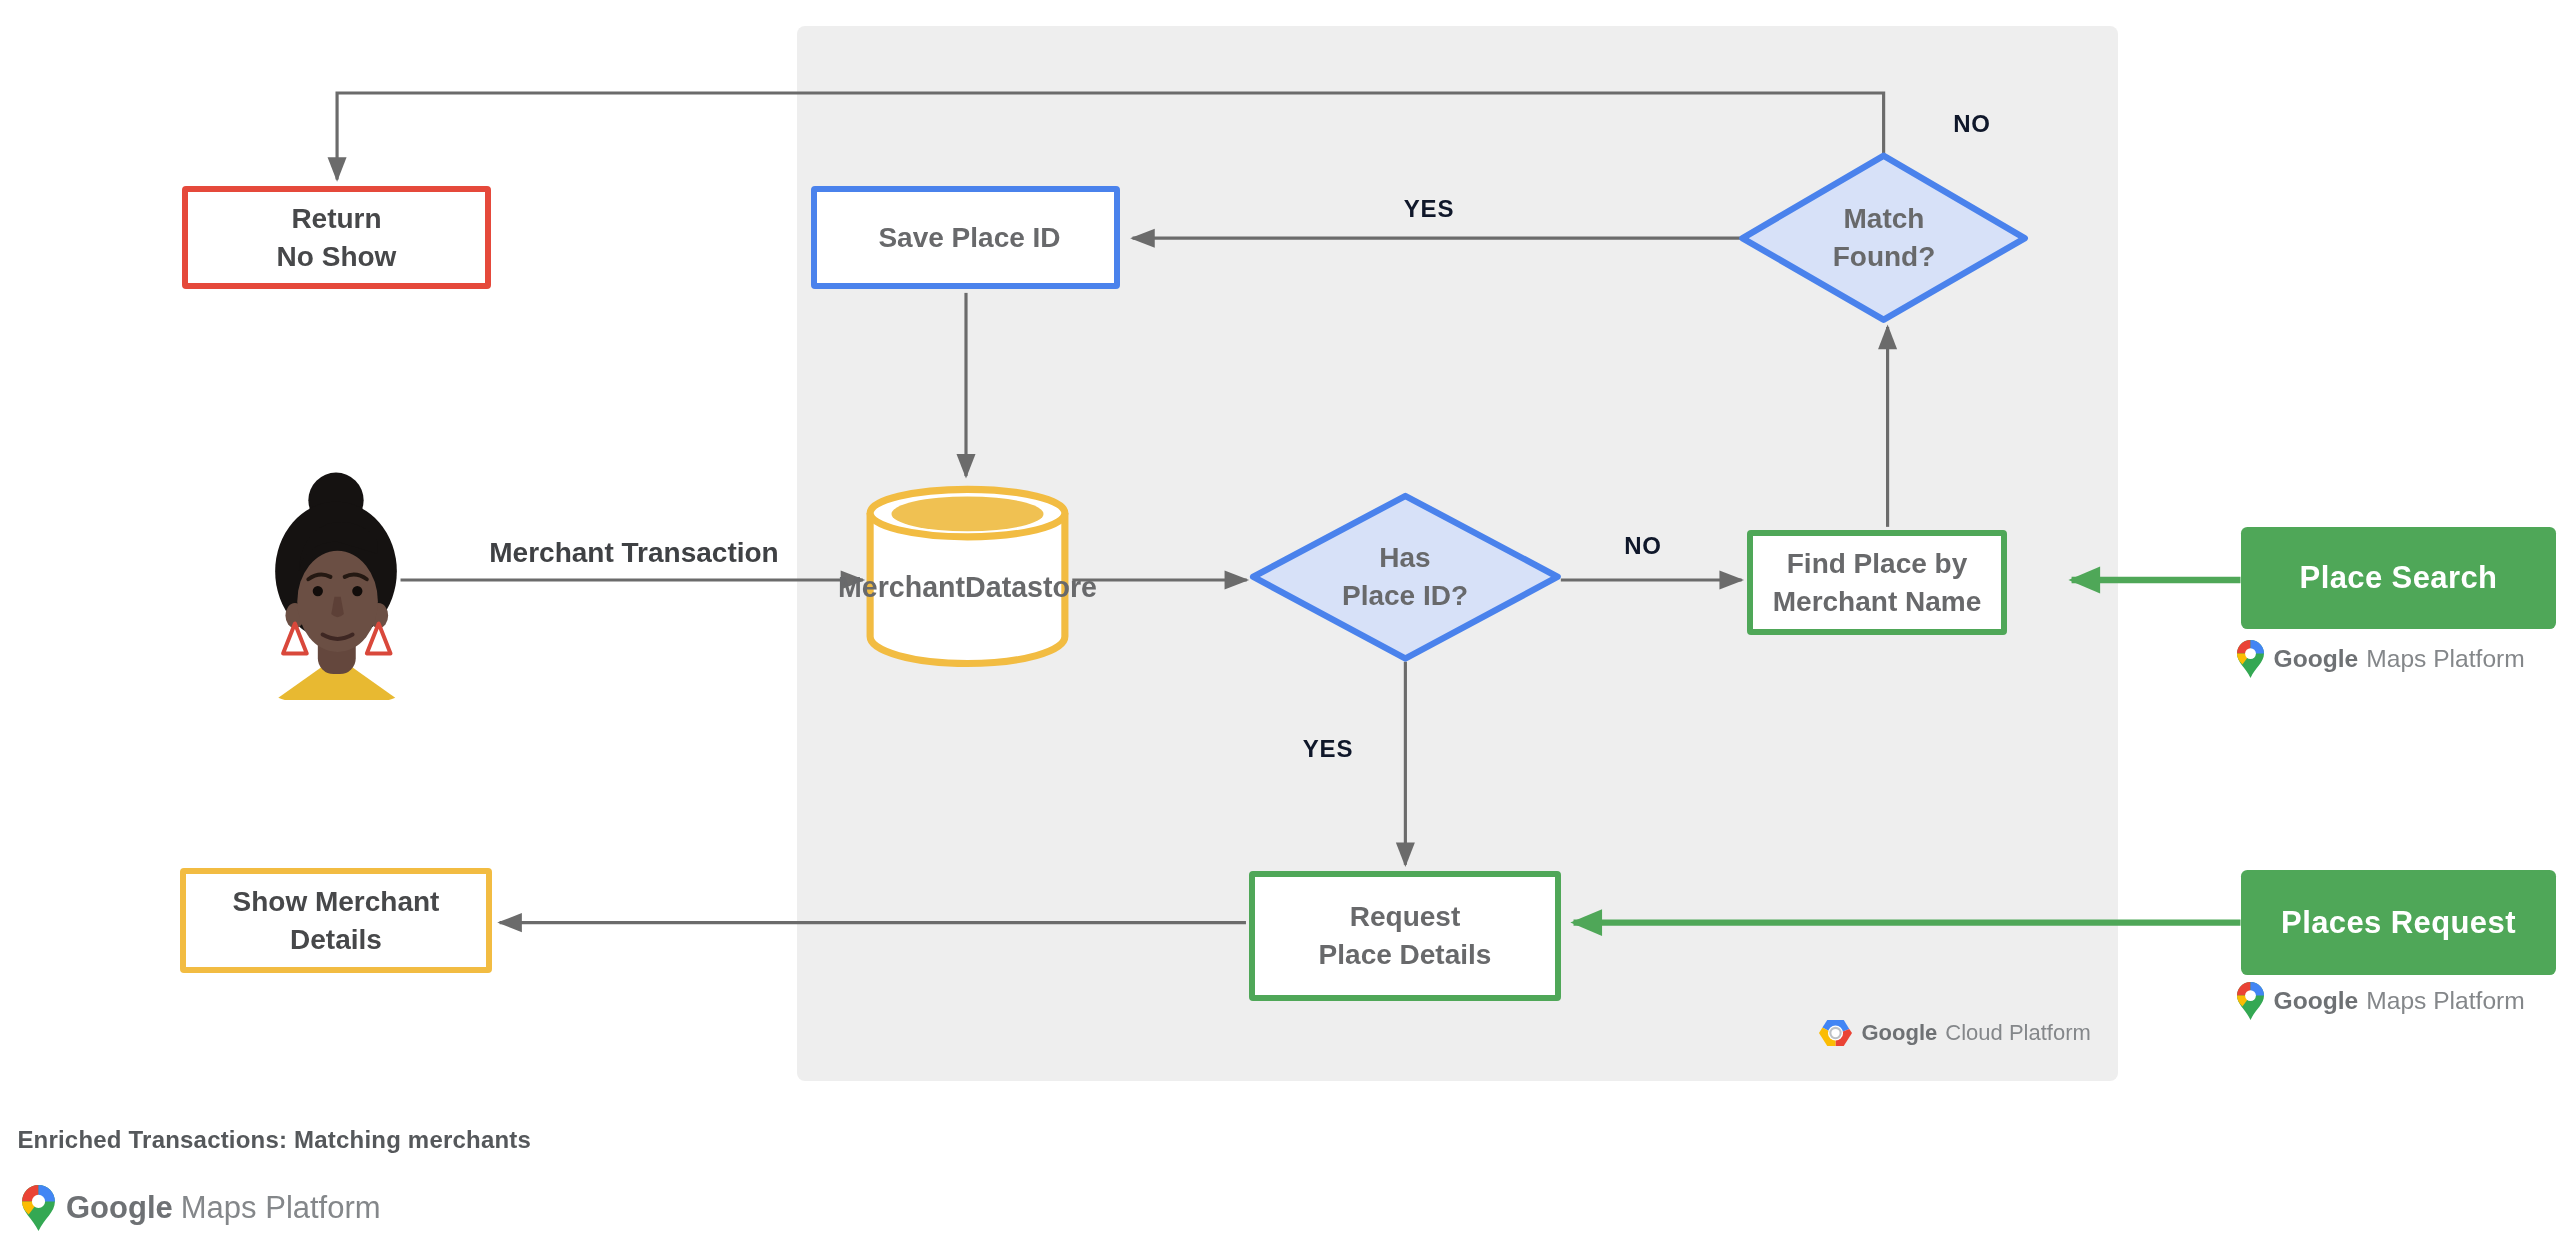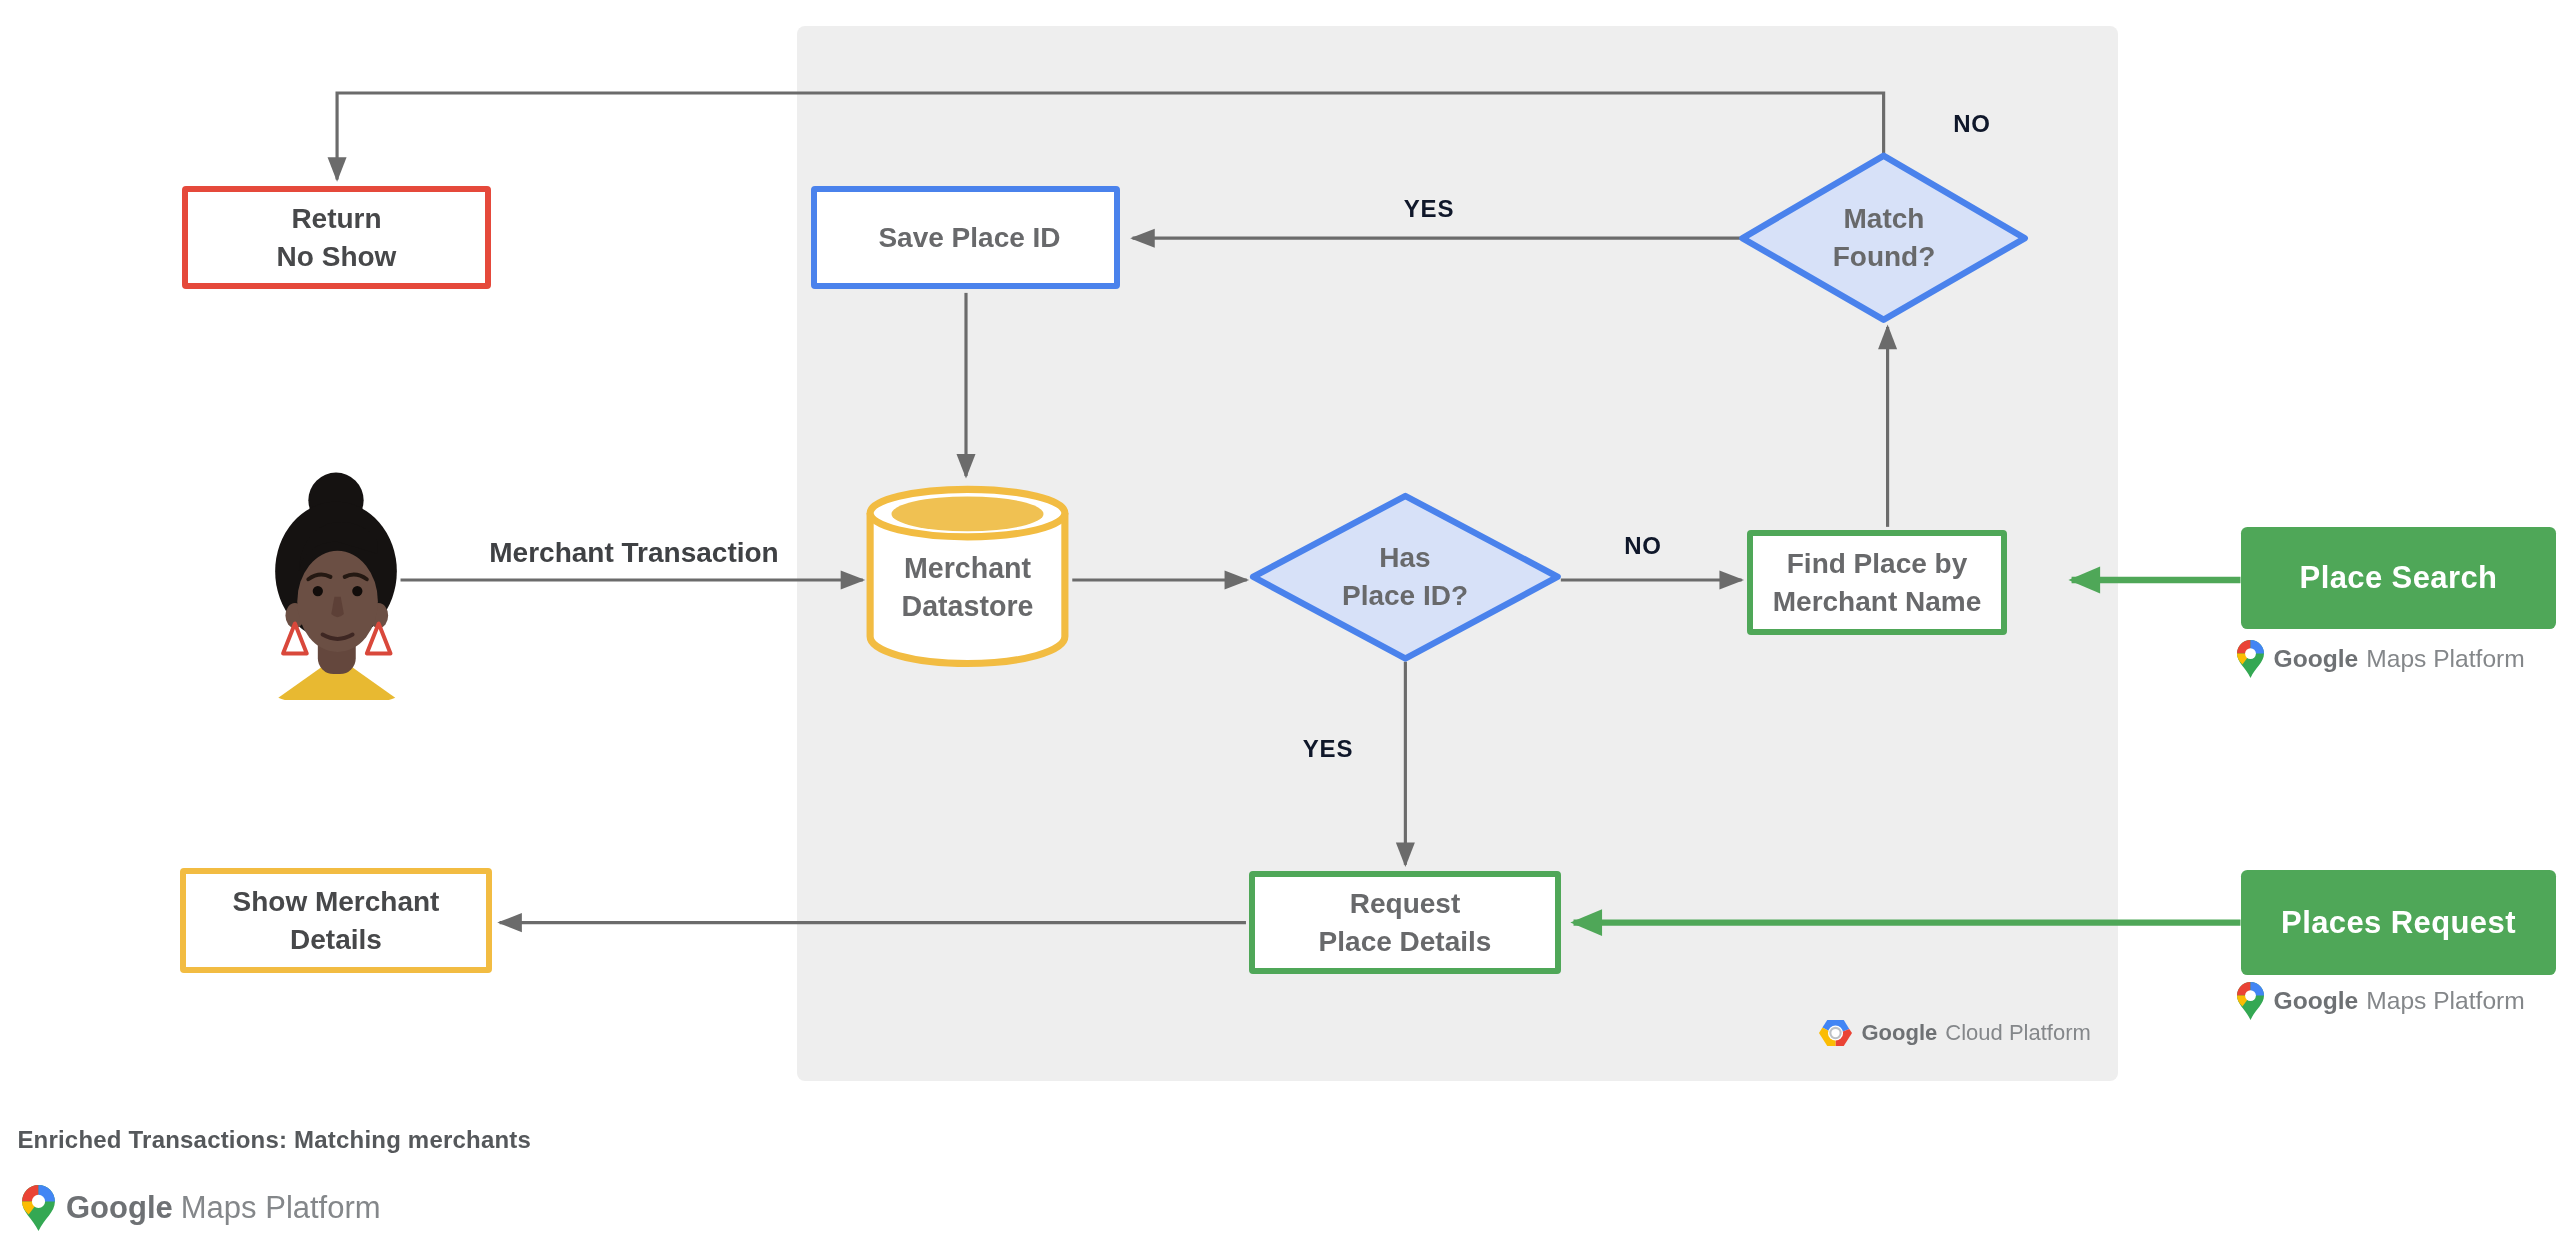--- a/index.html
+++ b/index.html
@@ -25,21 +25,21 @@
   .node.fill-green{
     background:var(--green,#4FA758);border:none;border-radius:6.3px;
     color:#ffffff;font-size:31px;letter-spacing:0.4px;
   }
   .diamond-label{
     position:absolute;transform:translate(-50%,-50%);text-align:center;
     font-weight:700;font-size:28px;line-height:1.34;color:var(--text_node,#68696B);
   }
   .cyl-label{
     position:absolute;left:866px;top:536px;width:203px;height:103px;
-    display:flex;flex-direction:column;align-items:center;justify-content:center;
+    display:flex;flex-direction:row;align-items:center;justify-content:center;
     font-weight:700;font-size:28.6px;line-height:1.3;color:var(--text_node,#68696B);
     text-align:center;
   }
   .edge-label{
     position:absolute;transform:translate(-50%,-50%);font-weight:700;
     font-size:24px;letter-spacing:0.8px;color:#0f172a;white-space:nowrap;
   }
   .edge-label.big{font-size:28px;letter-spacing:0;color:#3F4144;}
   .logo{position:absolute;display:flex;align-items:center;white-space:nowrap;}
   .logo .brand{font-weight:700;color:#6E7174;}
@@ -138,21 +138,21 @@
 
   <div class="node green" style="left:1747px;top:530px;width:260px;height:105px">
     <span>Find Place by</span>
     <span>Merchant Name</span>
   </div>
 
   <div class="node fill-green" style="left:2241px;top:527px;width:315px;height:102px">
     <span>Place Search</span>
   </div>
 
-  <div class="node green" style="left:1249px;top:871px;width:312px;height:103px">
+  <div class="node green" style="left:1249px;top:871px;width:312px;height:130px">
     <span>Request</span>
     <span>Place Details</span>
   </div>
 
   <div class="node fill-green" style="left:2241px;top:870px;width:315px;height:105px">
     <span>Places Request</span>
   </div>
 
   <div class="node yellow" style="left:180px;top:868px;width:312px;height:105px">
     <span>Show Merchant</span>

